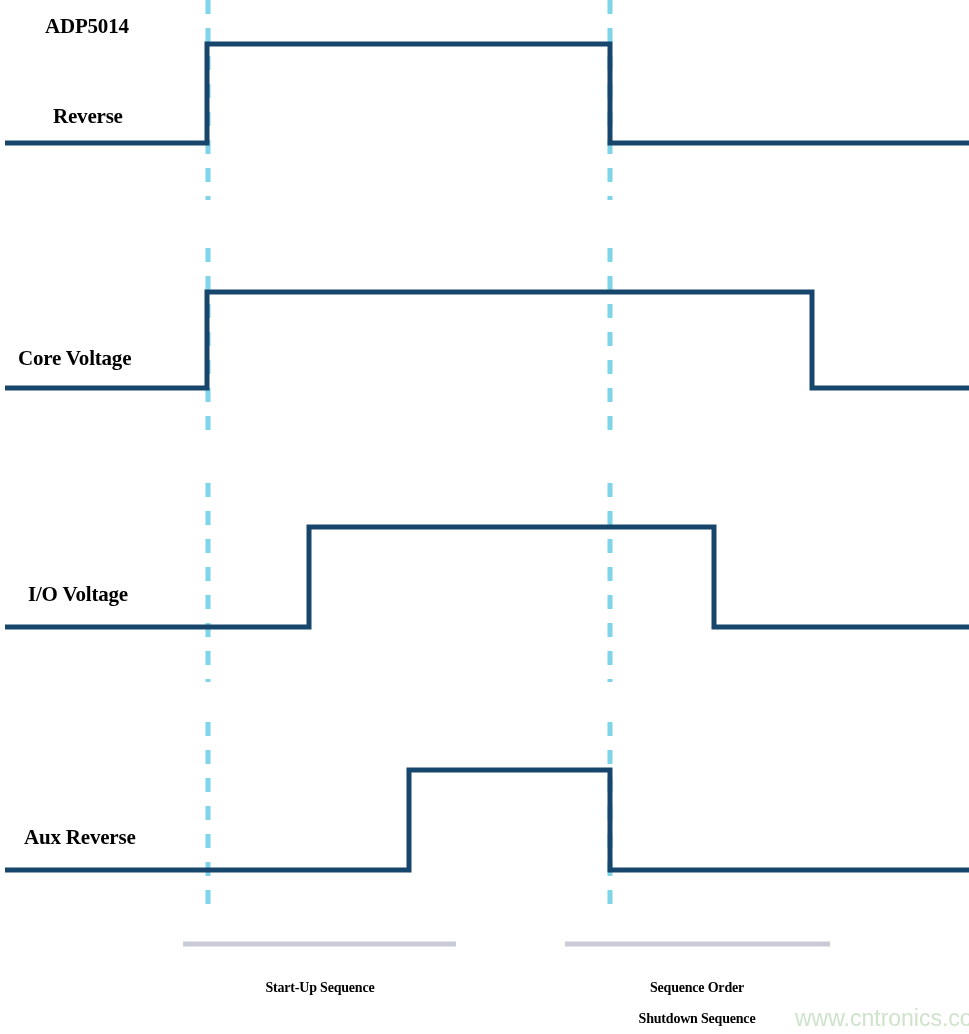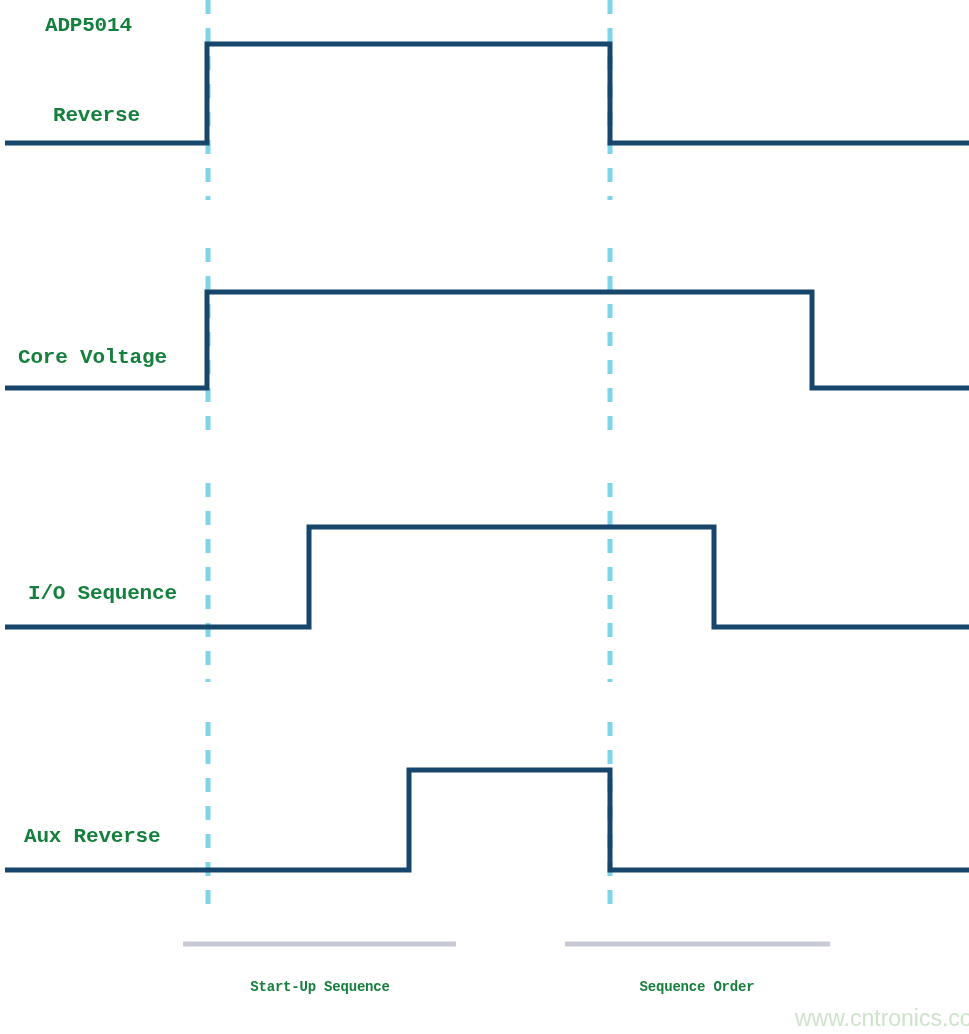--- a/index.html
+++ b/index.html
@@ -16,23 +16,23 @@
   }
   #diagram {
     position: absolute;
     left: 0;
     top: 0;
     width: 969px;
     height: 1034px;
   }
   .label {
     position: absolute;
-    font-family: Liberation Mono, monospace;
+    font-family: Liberation Serif, serif;
     font-weight: bold;
-    color: #15803d;
+    color: #000000;
     white-space: nowrap;
     letter-spacing: -0.2px;
   }
   .signal-label {
     font-size: 21px;
   }
   .title-label {
     font-size: 21px;
   }
   .seq-label {
@@ -74,23 +74,24 @@
       <line x1="565" x2="830" y1="944" y2="944" stroke="#c9cad8" stroke-width="5"></line>
     </g>
 </svg>
 
 <div class="label title-label" style="left:45px; top:14px;">ADP5014</div>
 
 <div class="label signal-label" style="left:53px; top:104px;">Reverse</div>
 
 <div class="label signal-label" style="left:18px; top:346px;">Core Voltage</div>
 
-<div class="label signal-label" style="left:28px; top:582px;">I/O Sequence</div>
+<div class="label signal-label" style="left:28px; top:582px;">I/O Voltage</div>
 
 <div class="label signal-label" style="left:24px; top:825px;">Aux Reverse</div>
 
 <div class="label seq-label" style="left:183px; top:972px; width:274px;">Start-Up Sequence</div>
 
 <div class="label seq-label" style="left:540px; top:972px; width:314px;">
   <div>Sequence Order</div>
+  <div>Shutdown Sequence</div>
 </div>
 
 <div class="watermark" style="left:795px; top:1005px;">www.cntronics.com</div>
 
 </body></html>

